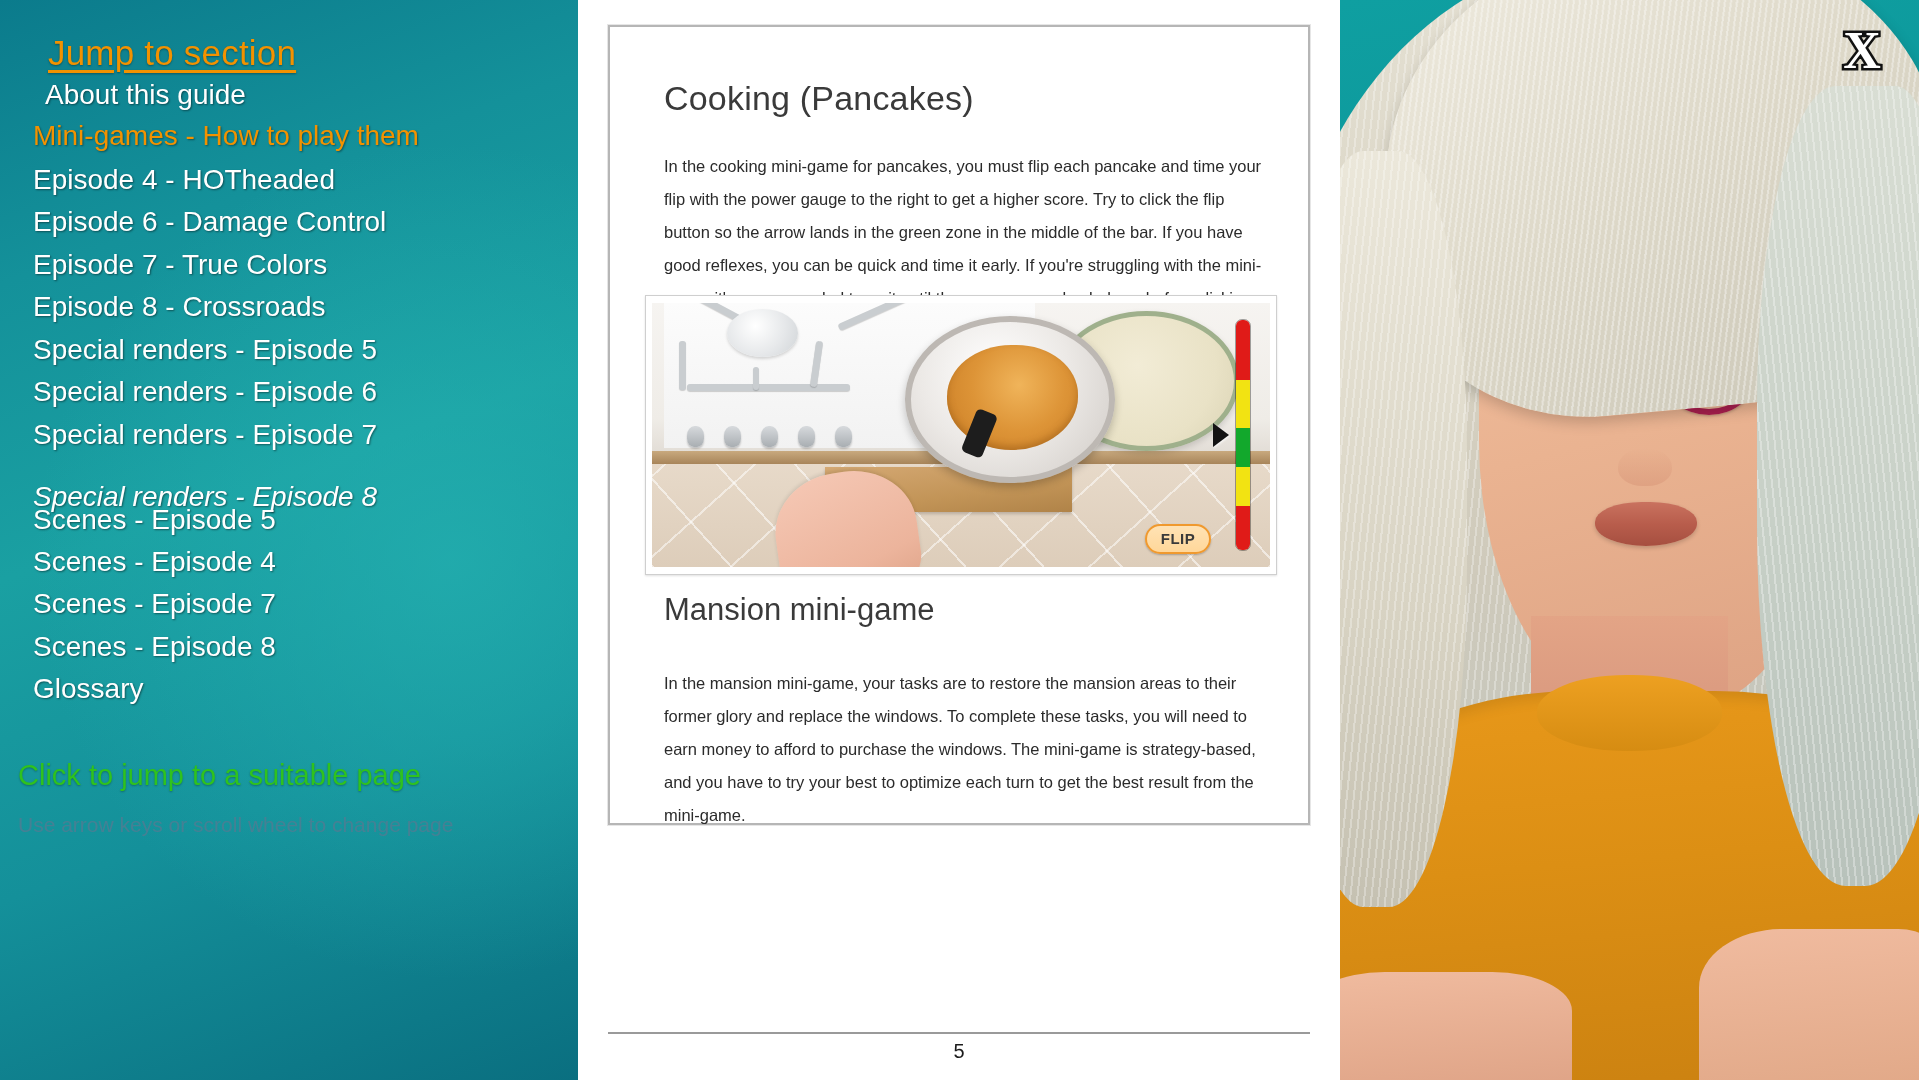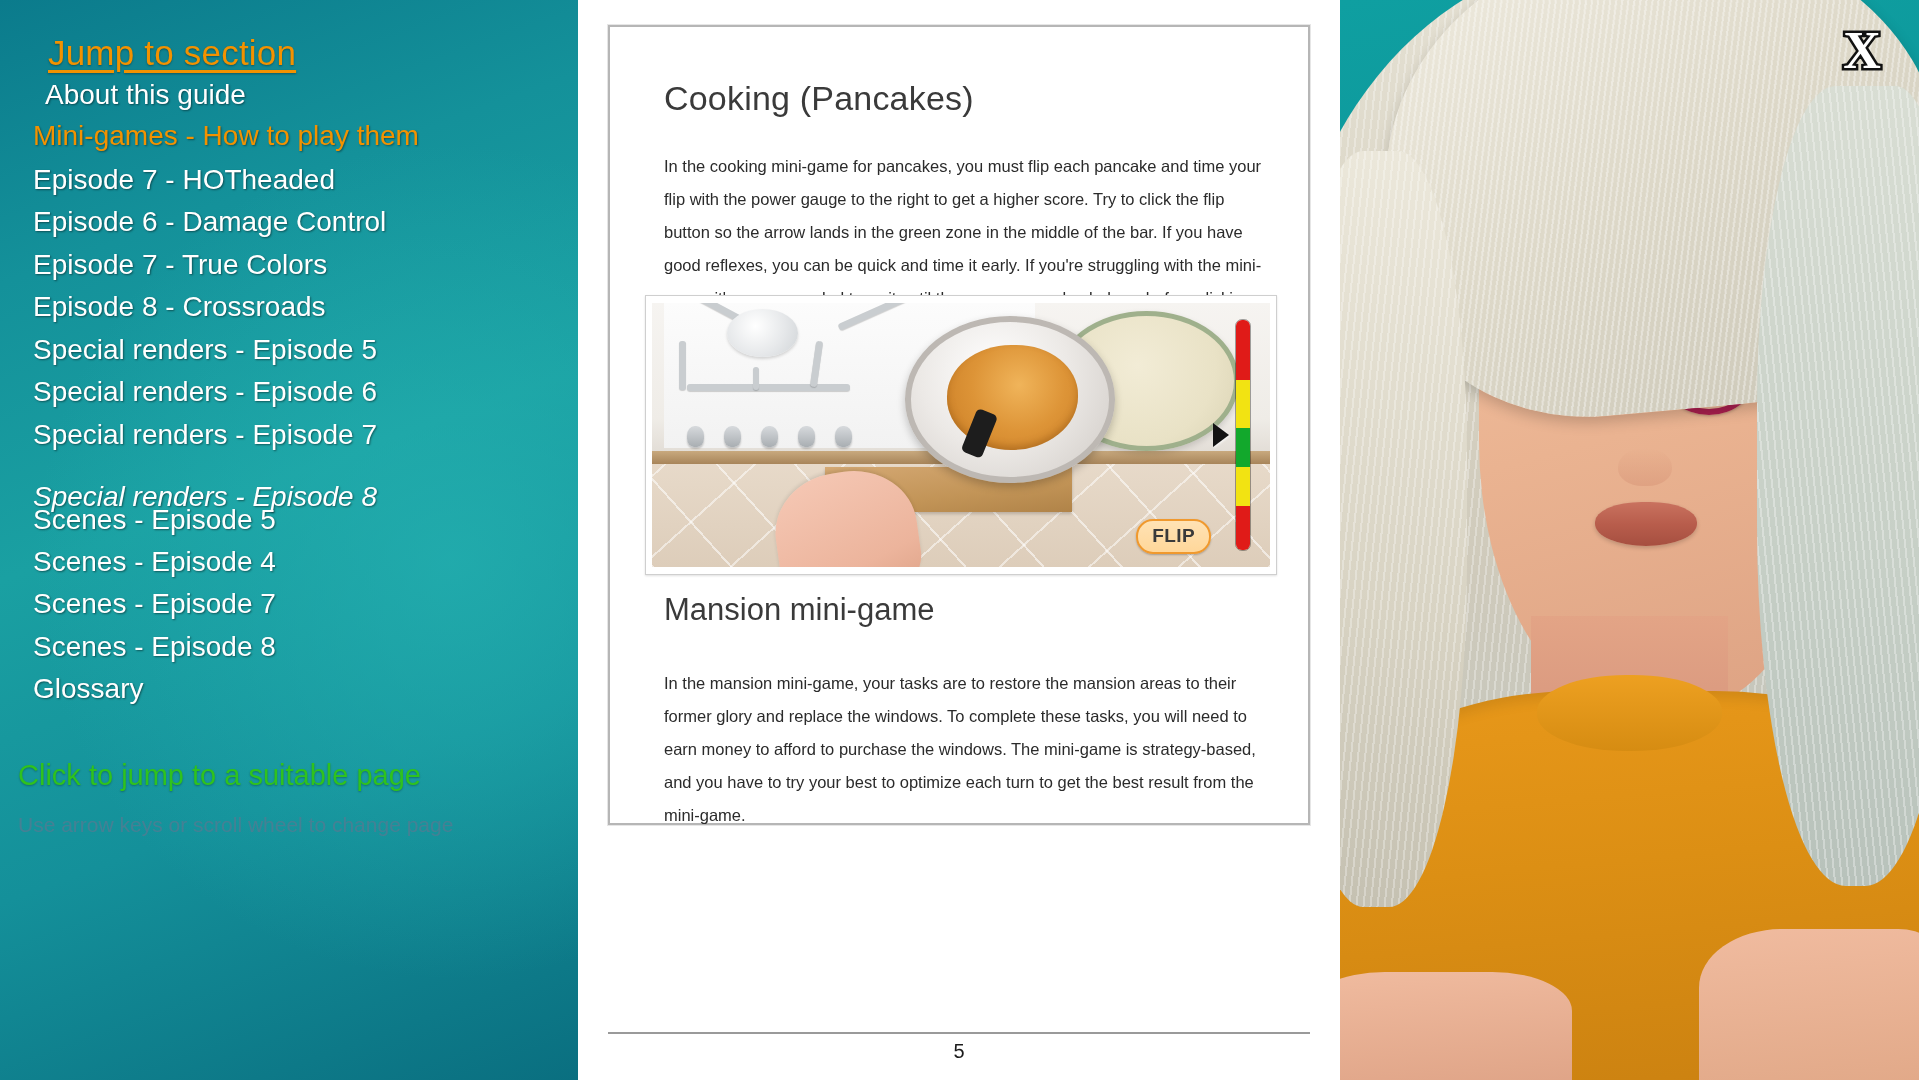--- a/index.html
+++ b/index.html
@@ -165,21 +165,21 @@
     border-top:12px solid transparent;
     border-bottom:12px solid transparent;
     border-left:16px solid #131313;
     filter:drop-shadow(1px 1px 1px rgba(255,255,255,.8));
   }
   #flip-btn {
     position:absolute; right:9.5%; bottom:5%;
     padding:4px 14px 5px;
     background:linear-gradient(180deg,#ffe2b4 0%, #ffd79a 100%);
     border:2px solid #f0992e; border-radius:17px;
-    color:#3a3a3a; font-size:19px; font-weight:bold; letter-spacing:.5px;
+    color:#3a3a3a; font-size:15px; font-weight:bold; letter-spacing:.5px;
     box-shadow:0 1px 2px rgba(0,0,0,.25);
   }
 
   
   #page-footer {
     position:absolute; left:30px; top:1032px; width:702px;
     border-top:2px solid #9a9a9a; padding-top:6px;
     text-align:center; font-size:20px; color:#1b1b1b;
   }
 
@@ -310,21 +310,21 @@
 </head>
 <body>
 
 <div id="root">
 
   <div id="sidebar">
     <div class="side-title">Jump to section</div>
     <div id="side-items">
         <div class="side-item" style="top: 80px; margin-left: 12px;">About this guide</div>
         <div class="side-item active" style="top: 121px;">Mini-games - How to play them</div>
-        <div class="side-item" style="top: 165px;">Episode 7 - HOTheaded</div>
+        <div class="side-item" style="top: 165px;">Episode 4 - HOTheaded</div>
         <div class="side-item" style="top: 207px;">Episode 6 - Damage Control</div>
         <div class="side-item" style="top: 250px;">Episode 7 - True Colors</div>
         <div class="side-item" style="top: 292px;">Episode 8 - Crossroads</div>
         <div class="side-item" style="top: 335px;">Special renders - Episode 5</div>
         <div class="side-item" style="top: 377px;">Special renders - Episode 6</div>
         <div class="side-item" style="top: 420px;">Special renders - Episode 7</div>
         <div class="side-item" style="top: 482px; font-style: italic;">Special renders - Episode 8</div>
         <div class="side-item" style="top: 505px;">Scenes - Episode 5</div>
         <div class="side-item" style="top: 547px;">Scenes - Episode 4</div>
         <div class="side-item" style="top: 589px;">Scenes - Episode 7</div>

